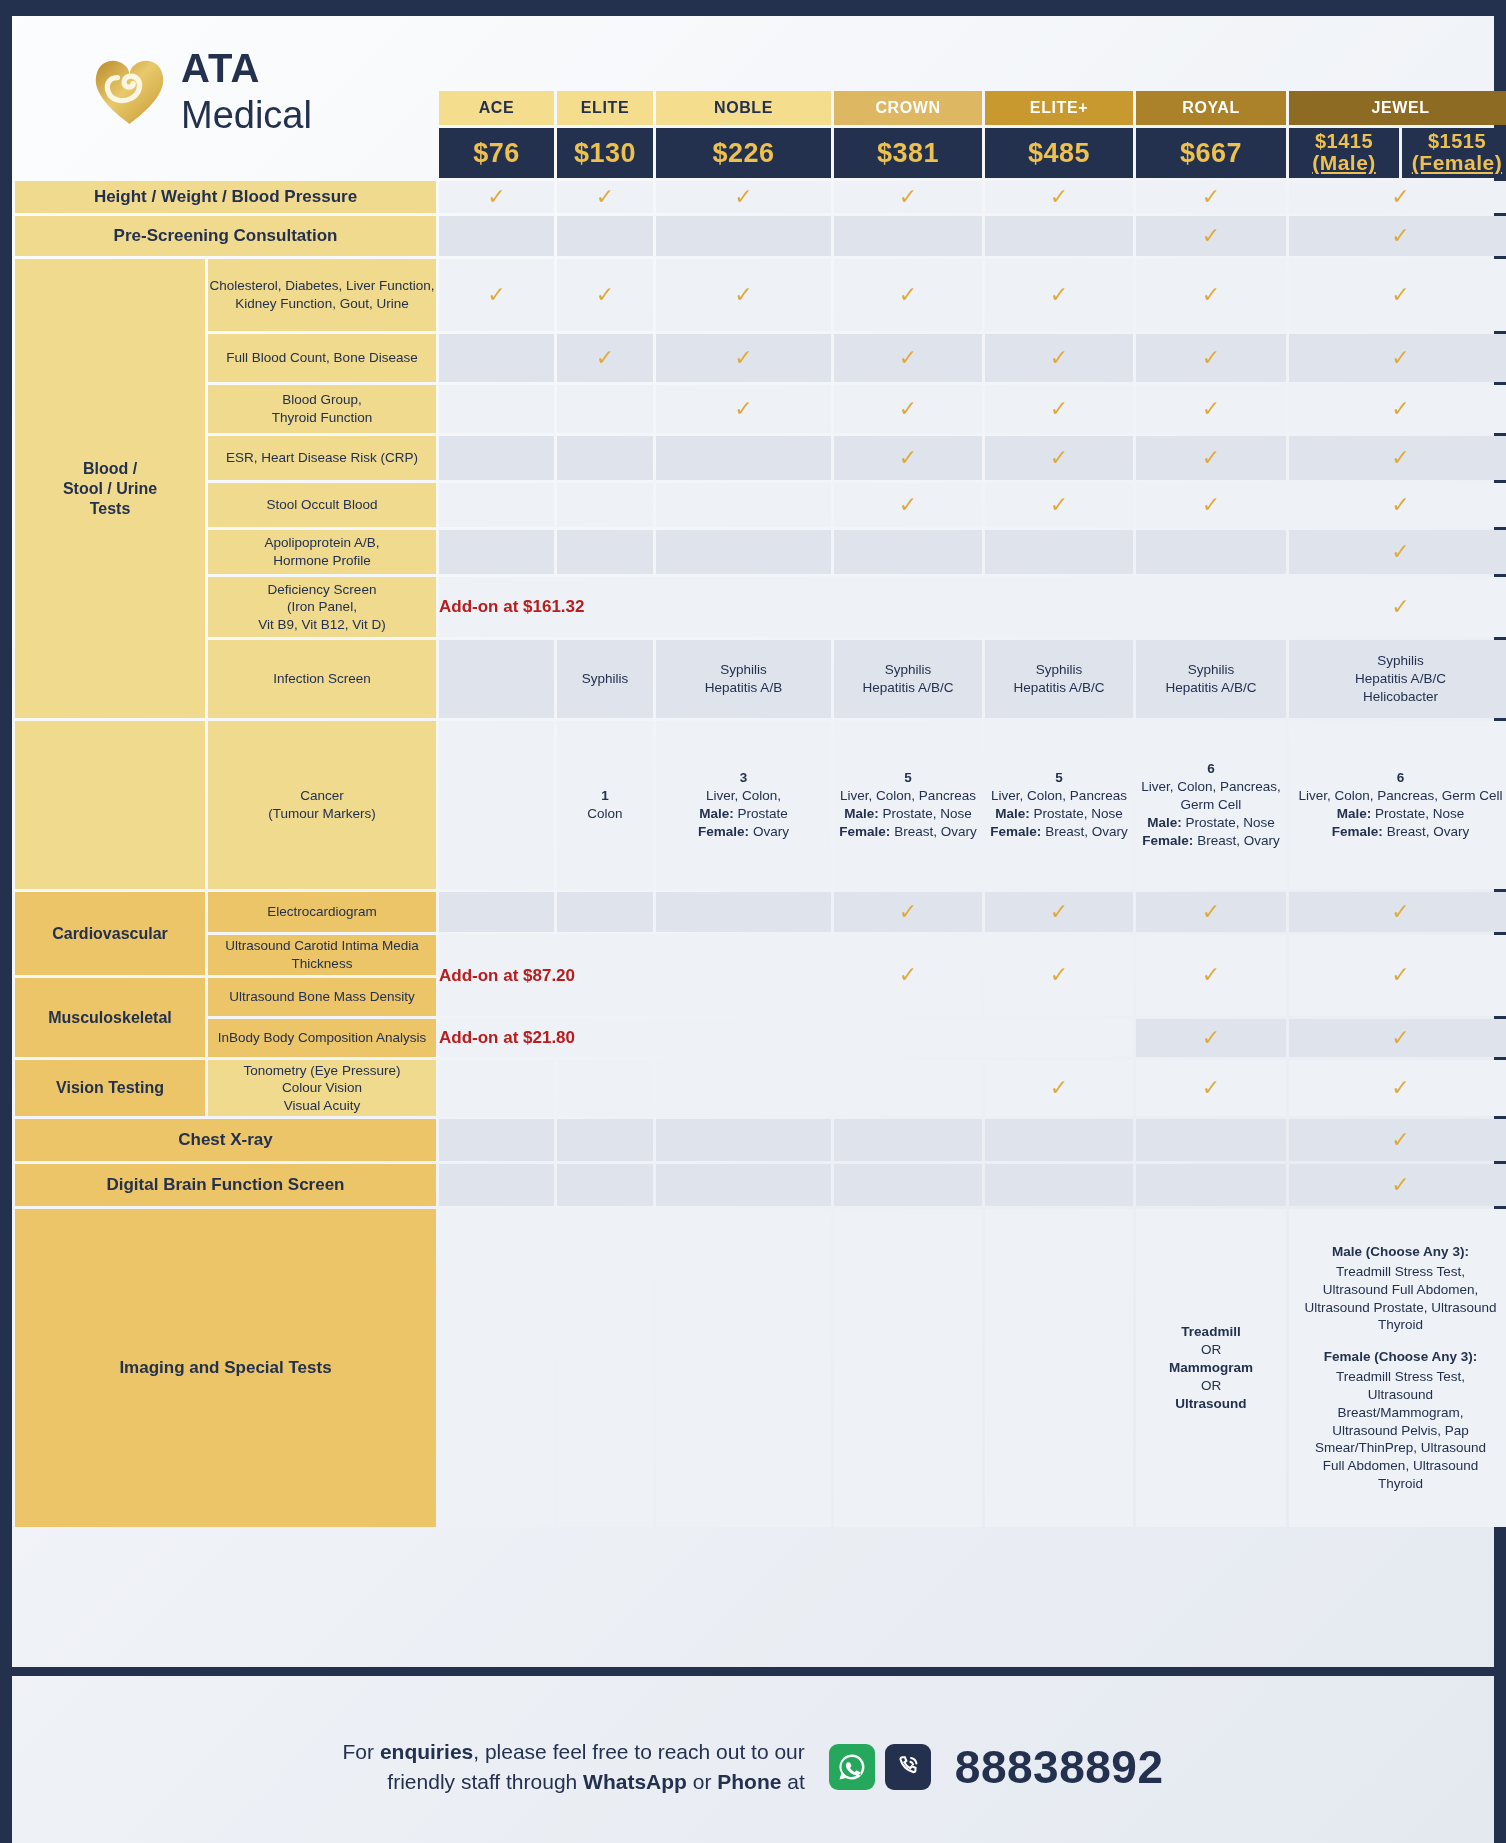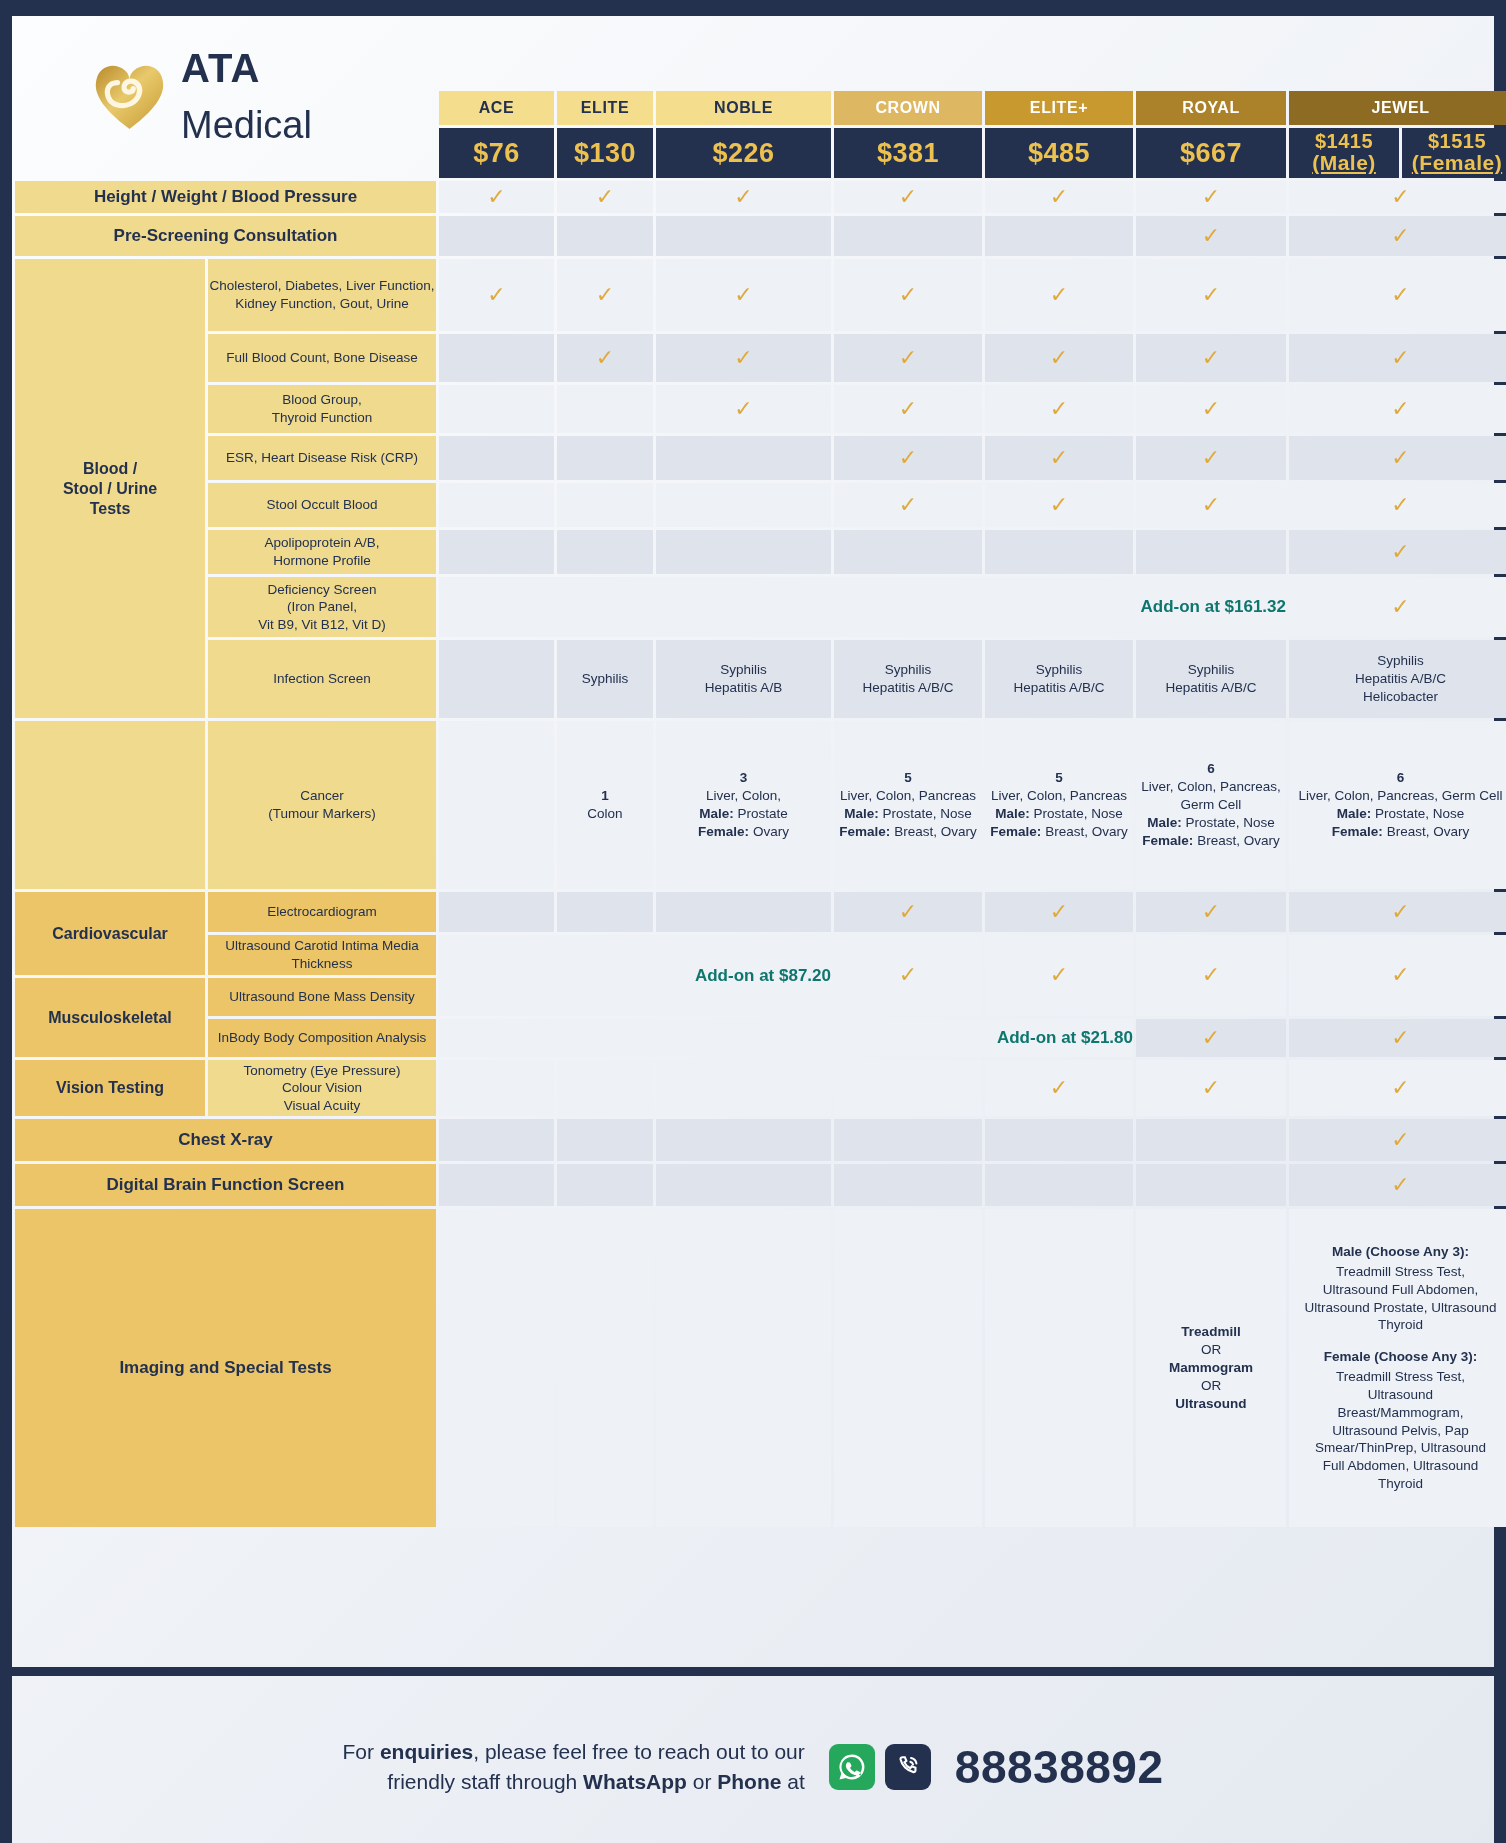--- a/index.html
+++ b/index.html
@@ -38,21 +38,21 @@
     position: absolute; left: 92px; top: 48px;
     display: flex; align-items: center; gap: 14px;
   }
   .logo-mark { width: 75px; height: 72px; }
   .logo-text { line-height: 1; }
   .logo-ata {
     font-size: 40px; font-weight: bold; letter-spacing: 1px;
     color: #23314f; font-family: "Liberation Sans", sans-serif;
   }
   .logo-med {
-    font-size: 38px; color: #23314f; margin-top: 18px;
+    font-size: 38px; color: #23314f; margin-top: 8px;
     font-family: "Liberation Sans", sans-serif;
   }
 
   
   table.plans {
     position: absolute;
     left: 12px; top: 88px;
     width: 1482px;
     border-collapse: separate;
     border-spacing: 3px;
@@ -95,22 +95,22 @@
   .full-label.gold { background: #ebc567; }
 
   
   .cell {
     background: #eef1f6; text-align: center; color: #23314f;
     font-size: 13.5px; line-height: 1.32; padding: 6px 6px;
   }
   .cell.alt { background: #dfe4ec; }
   .tick { color: #e0a93a; font-size: 22px; line-height: 1; }
   .addon {
-    background: #eef1f6; color: #0f766e; font-weight: bold;
-    font-size: 17px; text-align: right;
+    background: #eef1f6; color: #b91c1c; font-weight: bold;
+    font-size: 17px; text-align: left;
   }
   .cell b { font-weight: bold; }
   .cell .num { font-weight: bold; display:block; }
 
   
   .footer {
     position: absolute; left: 12px; right: 12px; bottom: 0; height: 152px;
     display: flex; align-items: center; justify-content: center; gap: 24px;
   }
   .footer-text {

